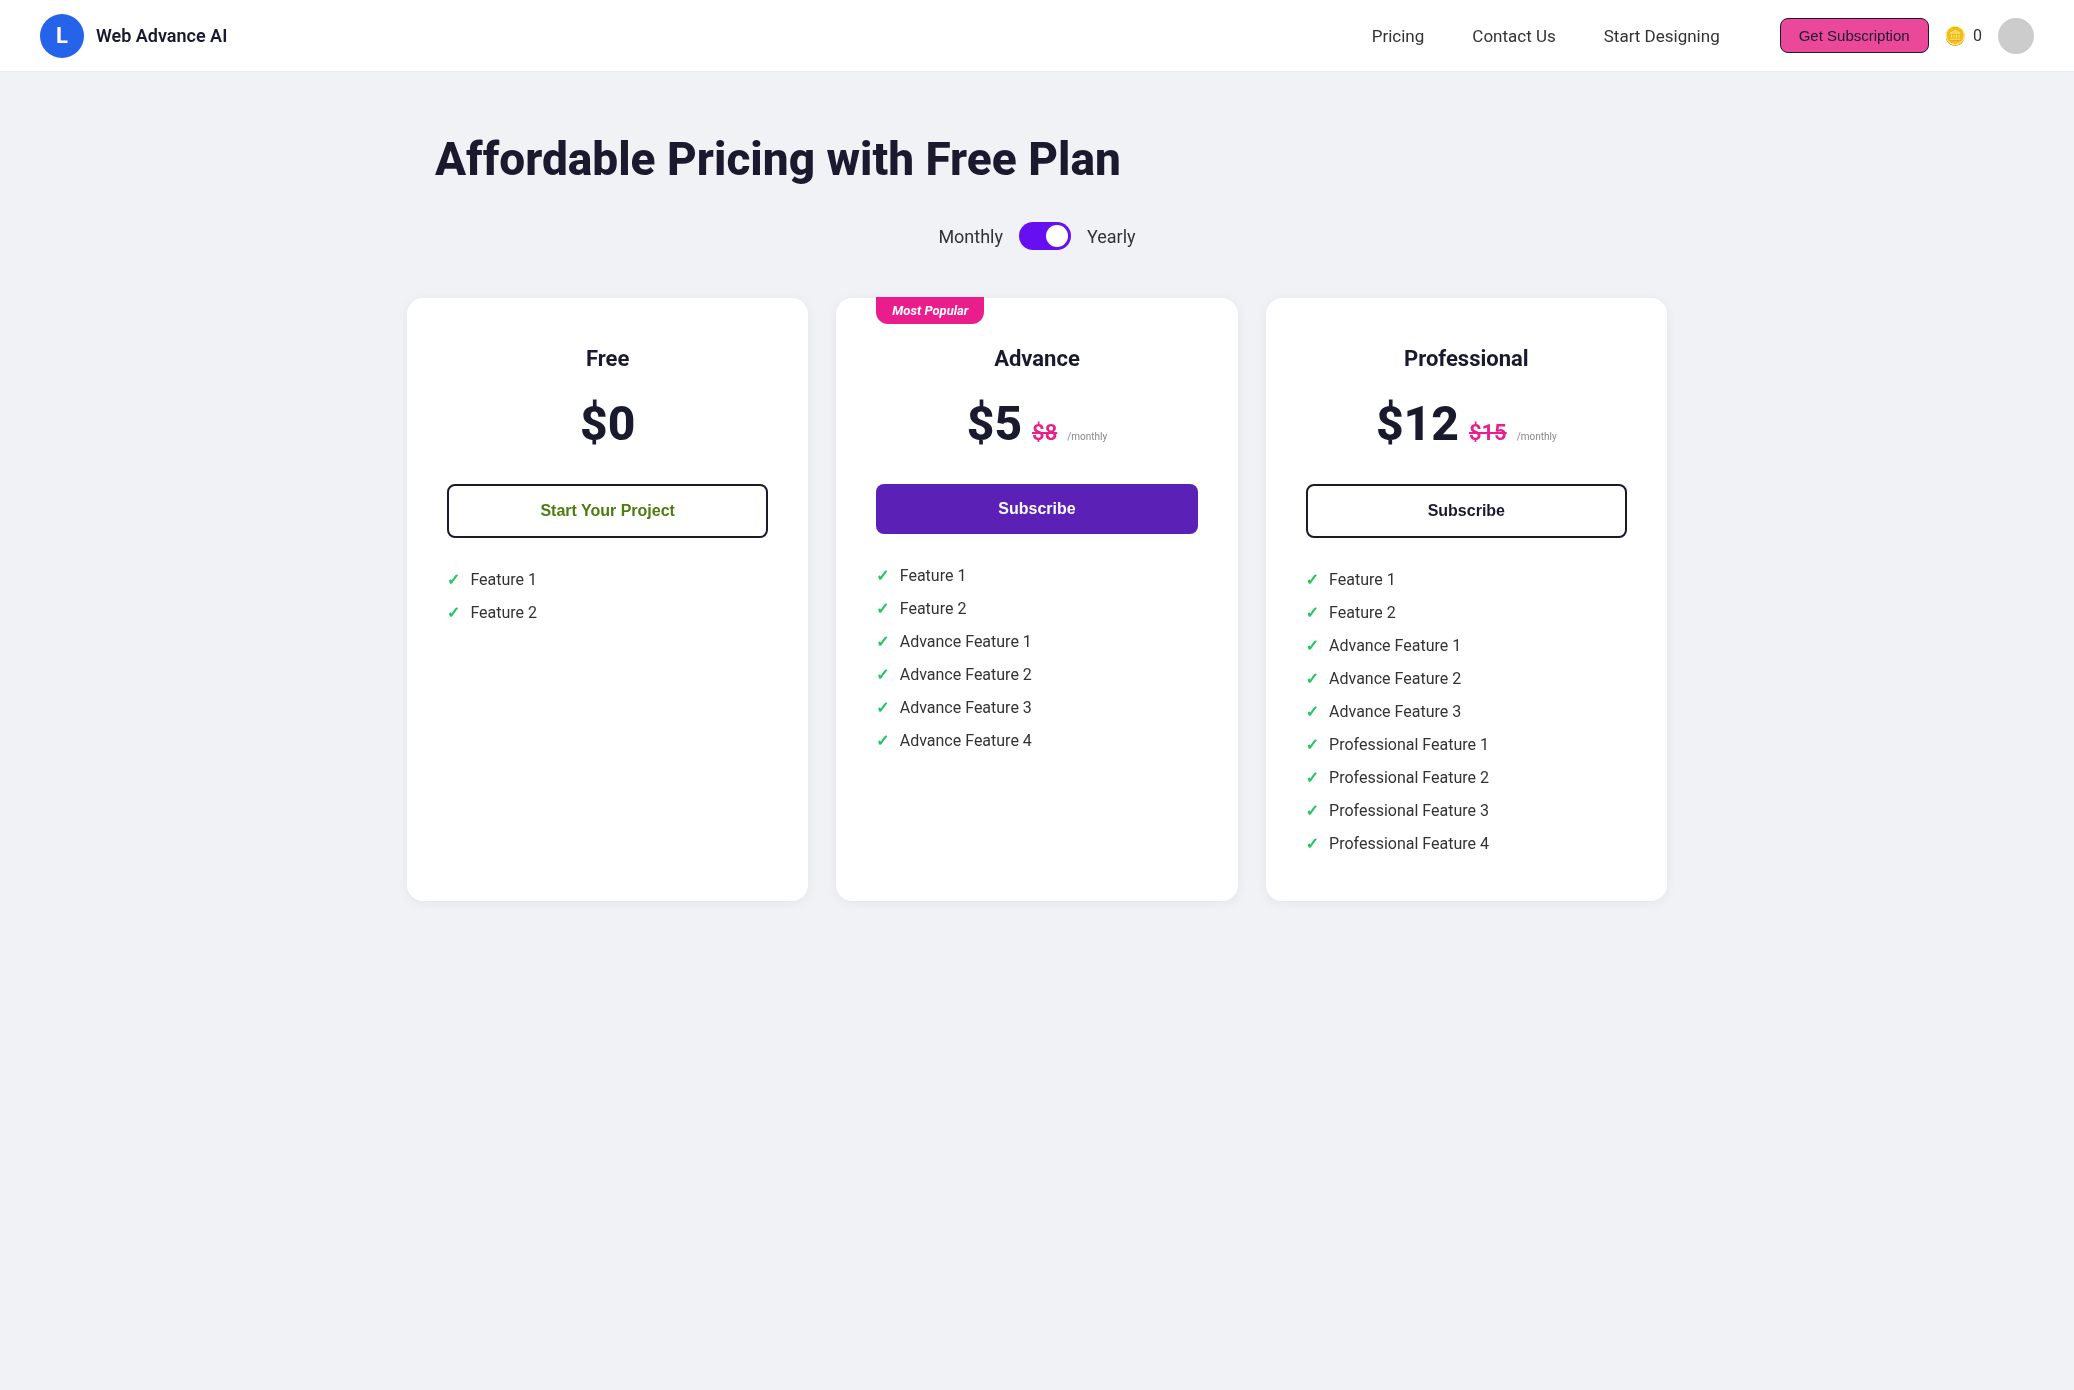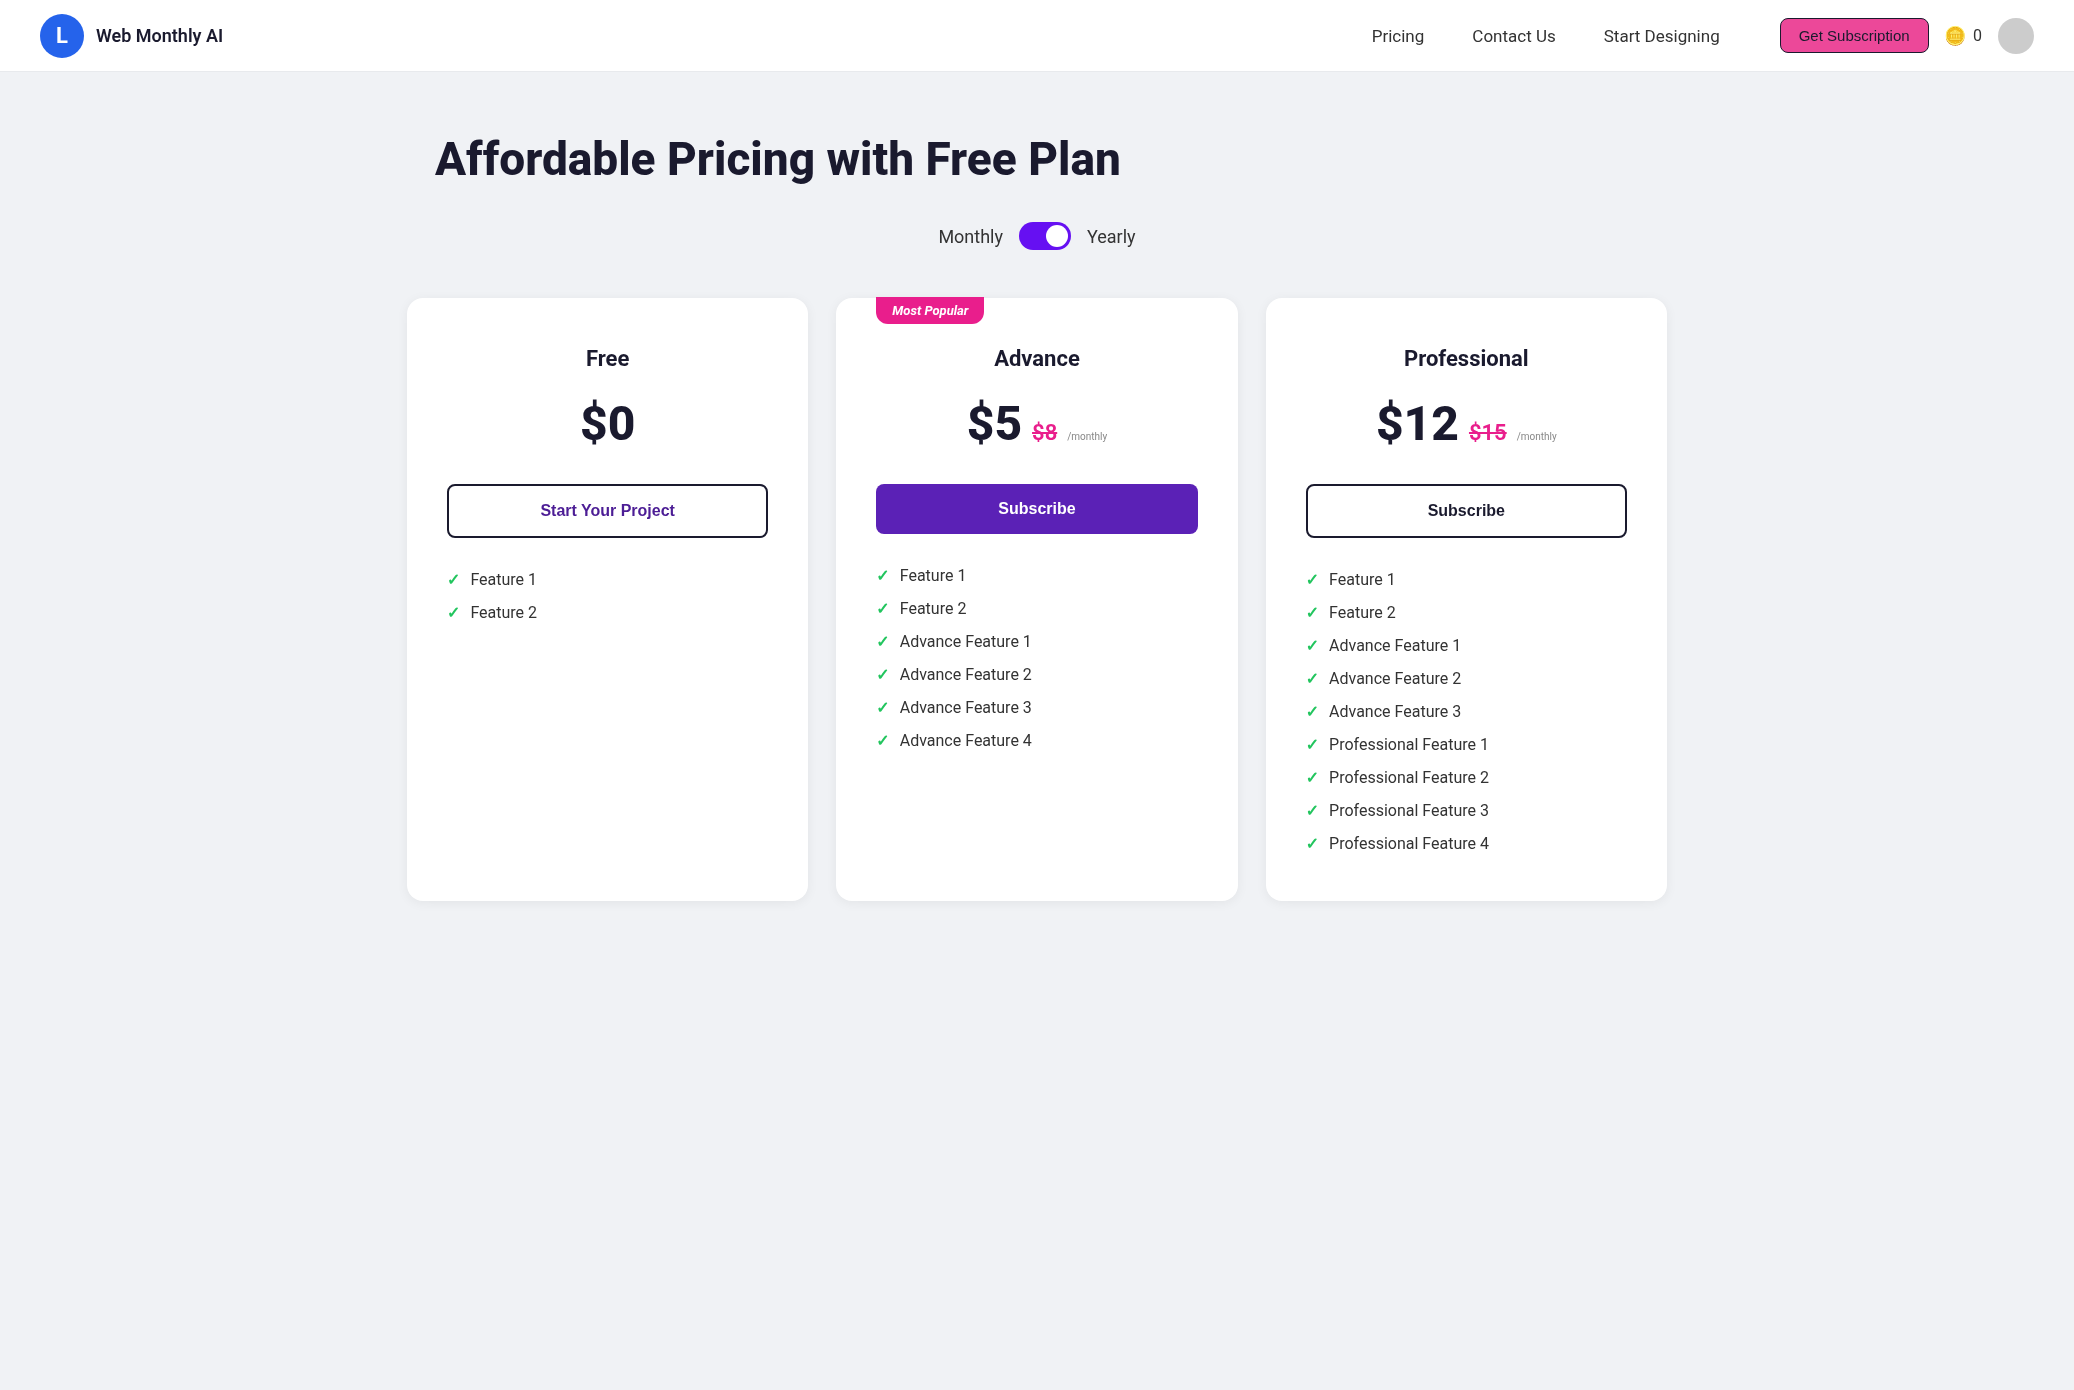--- a/index.html
+++ b/index.html
@@ -169,21 +169,21 @@
     }
     .price-period {
       font-size: 10px;
       color: #888;
     }
     .btn-start {
       width: 100%;
       padding: 16px;
       border: 2px solid #1a1a2e;
       background: #fff;
-      color: #4c1d95;
+      color: #4d7c0f;
       font-size: 16px;
       font-weight: 700;
       border-radius: 8px;
       cursor: pointer;
       margin-bottom: 32px;
     }
     .btn-subscribe-outline {
       width: 100%;
       padding: 16px;
       border: 2px solid #1a1a2e;
@@ -242,21 +242,21 @@
     }
   </style>
 </head>
 <body>
 
 <nav class="navbar">
   <div class="nav-logo">
     <div class="logo-circle">
       <span>L</span>
     </div>
-    <span class="logo-text">Web Monthly AI</span>
+    <span class="logo-text">Web Advance AI</span>
   </div>
   <div class="nav-links">
     <a class="nav-link">Pricing</a>
     <a class="nav-link">Contact Us</a>
     <a class="nav-link">Start Designing</a>
   </div>
   <div class="nav-actions">
     <button class="btn-subscription">Get Subscription</button>
     <div class="coins-display">
       <span class="coin-icon">🪙</span>

